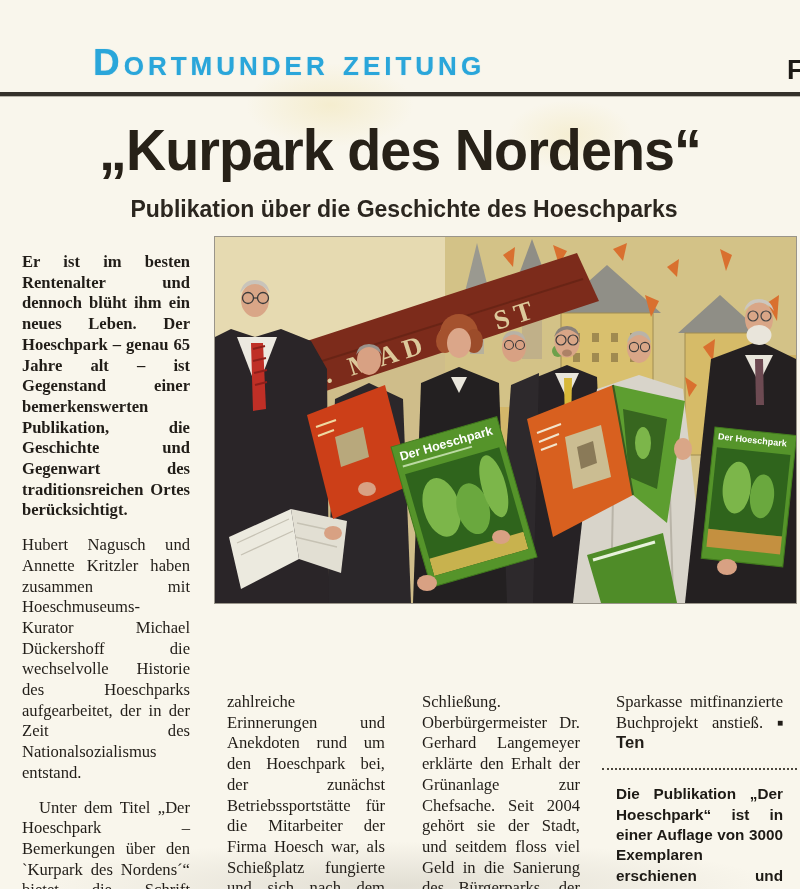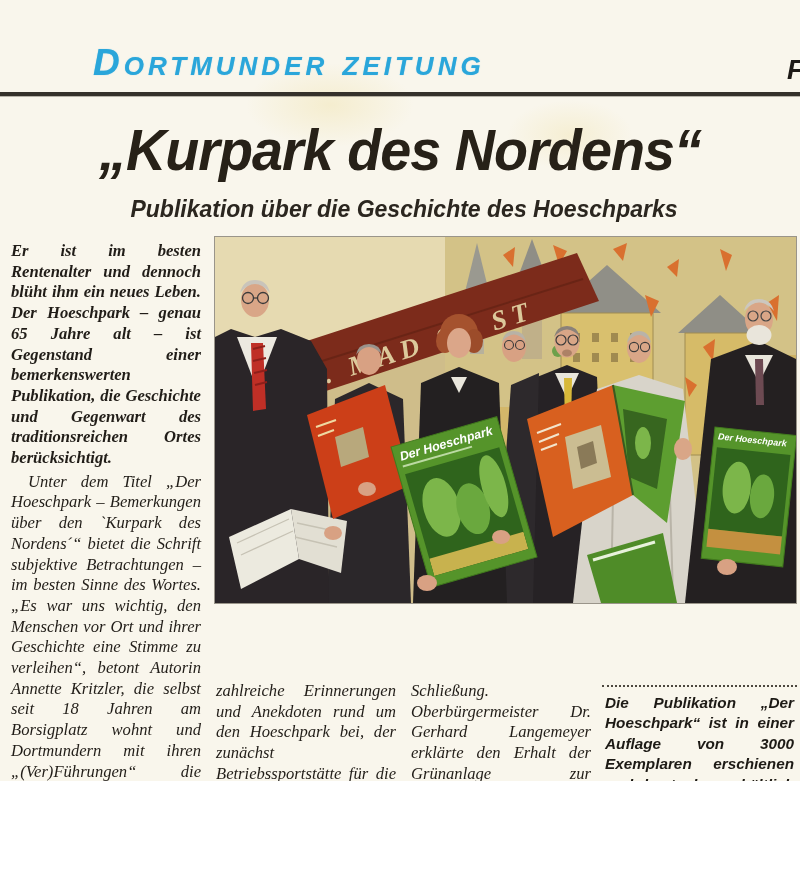--- a/index.html
+++ b/index.html
@@ -1,23 +1,23 @@
 <!DOCTYPE html>
 <html><head>
 <meta charset="utf-8">
 <style>
   html,body{margin:0;padding:0;}
   .page{
-    position:relative;width:800px;height:781px;overflow:hidden;
+    position:relative;width:800px;height:889px;overflow:hidden;
     background:
       radial-gradient(ellipse 120px 60px at 330px 105px, rgba(232,210,120,.25), rgba(232,210,120,0) 70%),
       radial-gradient(ellipse 90px 50px at 570px 135px, rgba(232,210,120,.22), rgba(232,210,120,0) 70%),
       radial-gradient(ellipse 500px 60px at 400px 886px, rgba(120,115,100,.18), rgba(120,115,100,0) 75%),
       #f9f6ec;
-    font-family:"Liberation Serif", serif;color:#211d18;font-style:italic;
+    font-family:"Liberation Serif", serif;color:#211d18;
   }
   .masthead{
     position:absolute;left:93px;top:42px;
     font-family:"Liberation Sans", sans-serif;font-weight:bold;
     font-variant:small-caps;text-transform:lowercase;
     font-size:37px;letter-spacing:4px;color:#2aa6da;
     text-shadow:0 0 1px rgba(42,166,218,.55);
   }
   .masthead::first-letter{text-transform:uppercase;}
   .edge-letter{
@@ -28,21 +28,21 @@
   .headline{
     position:absolute;left:0;top:116px;width:800px;text-align:center;
     font-family:"Liberation Sans", sans-serif;font-weight:bold;font-size:58px;
     letter-spacing:-1px;color:#272118;transform:scaleX(.96);
   }
   .subheadline{
     position:absolute;left:4px;top:196px;width:800px;text-align:center;
     font-family:"Liberation Sans", sans-serif;font-weight:bold;font-size:23px;color:#2b261f;
   }
   .col{position:absolute;text-align:justify;font-size:16.6px;line-height:20.7px;}
-  .col p{margin:3px;}
+  .col p{margin:14px;}
   .col p.ind{text-indent:17px;}
   .col1{left:8px;top:238px;width:196px;}
   .col2{left:213px;top:678px;width:186px;}
   .col3{left:408px;top:678px;width:186px;}
   .col4{left:602px;top:678px;width:195px;}
   .lead{font-weight:bold;}
   .photo{
     position:absolute;left:214px;top:236px;width:581px;height:366px;
     border:1px solid #9a958a;background:#cfbd8a;
   }
@@ -70,20 +70,21 @@
 
   <div class="masthead">Dortmunder Zeitung</div>
   <div class="edge-letter">F</div>
   <div class="rule"></div>
 
   <h1 class="headline" style="margin:0;">„Kurpark des Nordens“</h1>
   <div class="subheadline">Publikation über die Geschichte des Hoeschparks</div>
 
   <div class="col col1">
     <p class="lead">Er ist im besten Rentenalter und dennoch blüht ihm ein neues Leben. Der Hoeschpark – genau 65 Jahre alt – ist Gegenstand einer bemerkenswerten Publikation, die Geschichte und Gegenwart des traditionsreichen Ortes berücksichtigt.</p>
+    <p>Hubert Nagusch und Annette Kritzler haben zusammen mit Hoeschmuseums-Kurator Michael Dückershoff die wechselvolle Historie des Hoeschparks aufgearbeitet, der in der Zeit des Nationalsozialismus entstand.</p>
     <p class="ind">Unter dem Titel „Der Hoeschpark – Bemerkungen über den `Kurpark des Nordens´“ bietet die Schrift subjektive Betrachtungen – im besten Sinne des Wortes. „Es war uns wichtig, den Menschen vor Ort und ihrer Geschichte eine Stimme zu verleihen“, betont Autorin Annette Kritzler, die selbst seit 18 Jahren am Borsigplatz wohnt und Dortmundern mit ihren „(Ver)Führungen“ die Geschichte des Viertels nahe bringt.</p>
 
   </div>
 
   <div class="photo">
     <svg width="581" height="366" viewBox="0 0 581 366" xmlns="http://www.w3.org/2000/svg">
       <defs>
         <clipPath id="clipPhoto">
             <rect x="0" y="0" width="581" height="366"></rect>
           </clipPath>
@@ -264,17 +265,20 @@
   <div class="col col2">
     <p>zahlreiche Erinnerungen und Anekdoten rund um den Hoeschpark bei, der zunächst Betriebssportstätte für die Mitarbeiter der Firma Hoesch war, als Schießplatz fungierte und sich nach dem Zweiten Weltkrieg mit dem Freibad Stockheide zum Naherholungsziel für die Dortmunder entwickelte – mit allen Höhen und Tiefen.</p>
 
   </div>
 
   <div class="col col3">
     <p>Schließung. Oberbürgermeister Dr. Gerhard Langemeyer erklärte den Erhalt der Grünanlage zur Chefsache. Seit 2004 gehört sie der Stadt, und seitdem floss viel Geld in die Sanierung des Bürgerparks, der auch in Zukunft attraktive Adresse für Spaziergänger und Sportler sein soll. Ein Ziel, für das sich auch der Freundeskreis Hoeschpark engagiert, der das von der</p>
   </div>
 
   <div class="col col4">
+    <p><span>Sparkasse mitfinanzierte Buchprojekt anstieß.</span>
+      <span class="sigmark">■</span>
+      <span class="sigauthor">Ten</span></p>
     <hr class="dotted-divider">
     <p class="infobox">Die Publikation „Der Hoeschpark“ ist in einer Auflage von 3000 Exemplaren erschienen und kostenlos erhältlich u.a. bei: Sparkasse Borsigplatz, Oesterholzstraße 32, Hoesch-Museum, Eberhardstraße 12, BKK Hoesch an der Kirchderner Straße 47-49 und Urban II Projekt, Holsteiner Straße 16.</p>
   </div>
 
 </div>
 
 </body></html>

